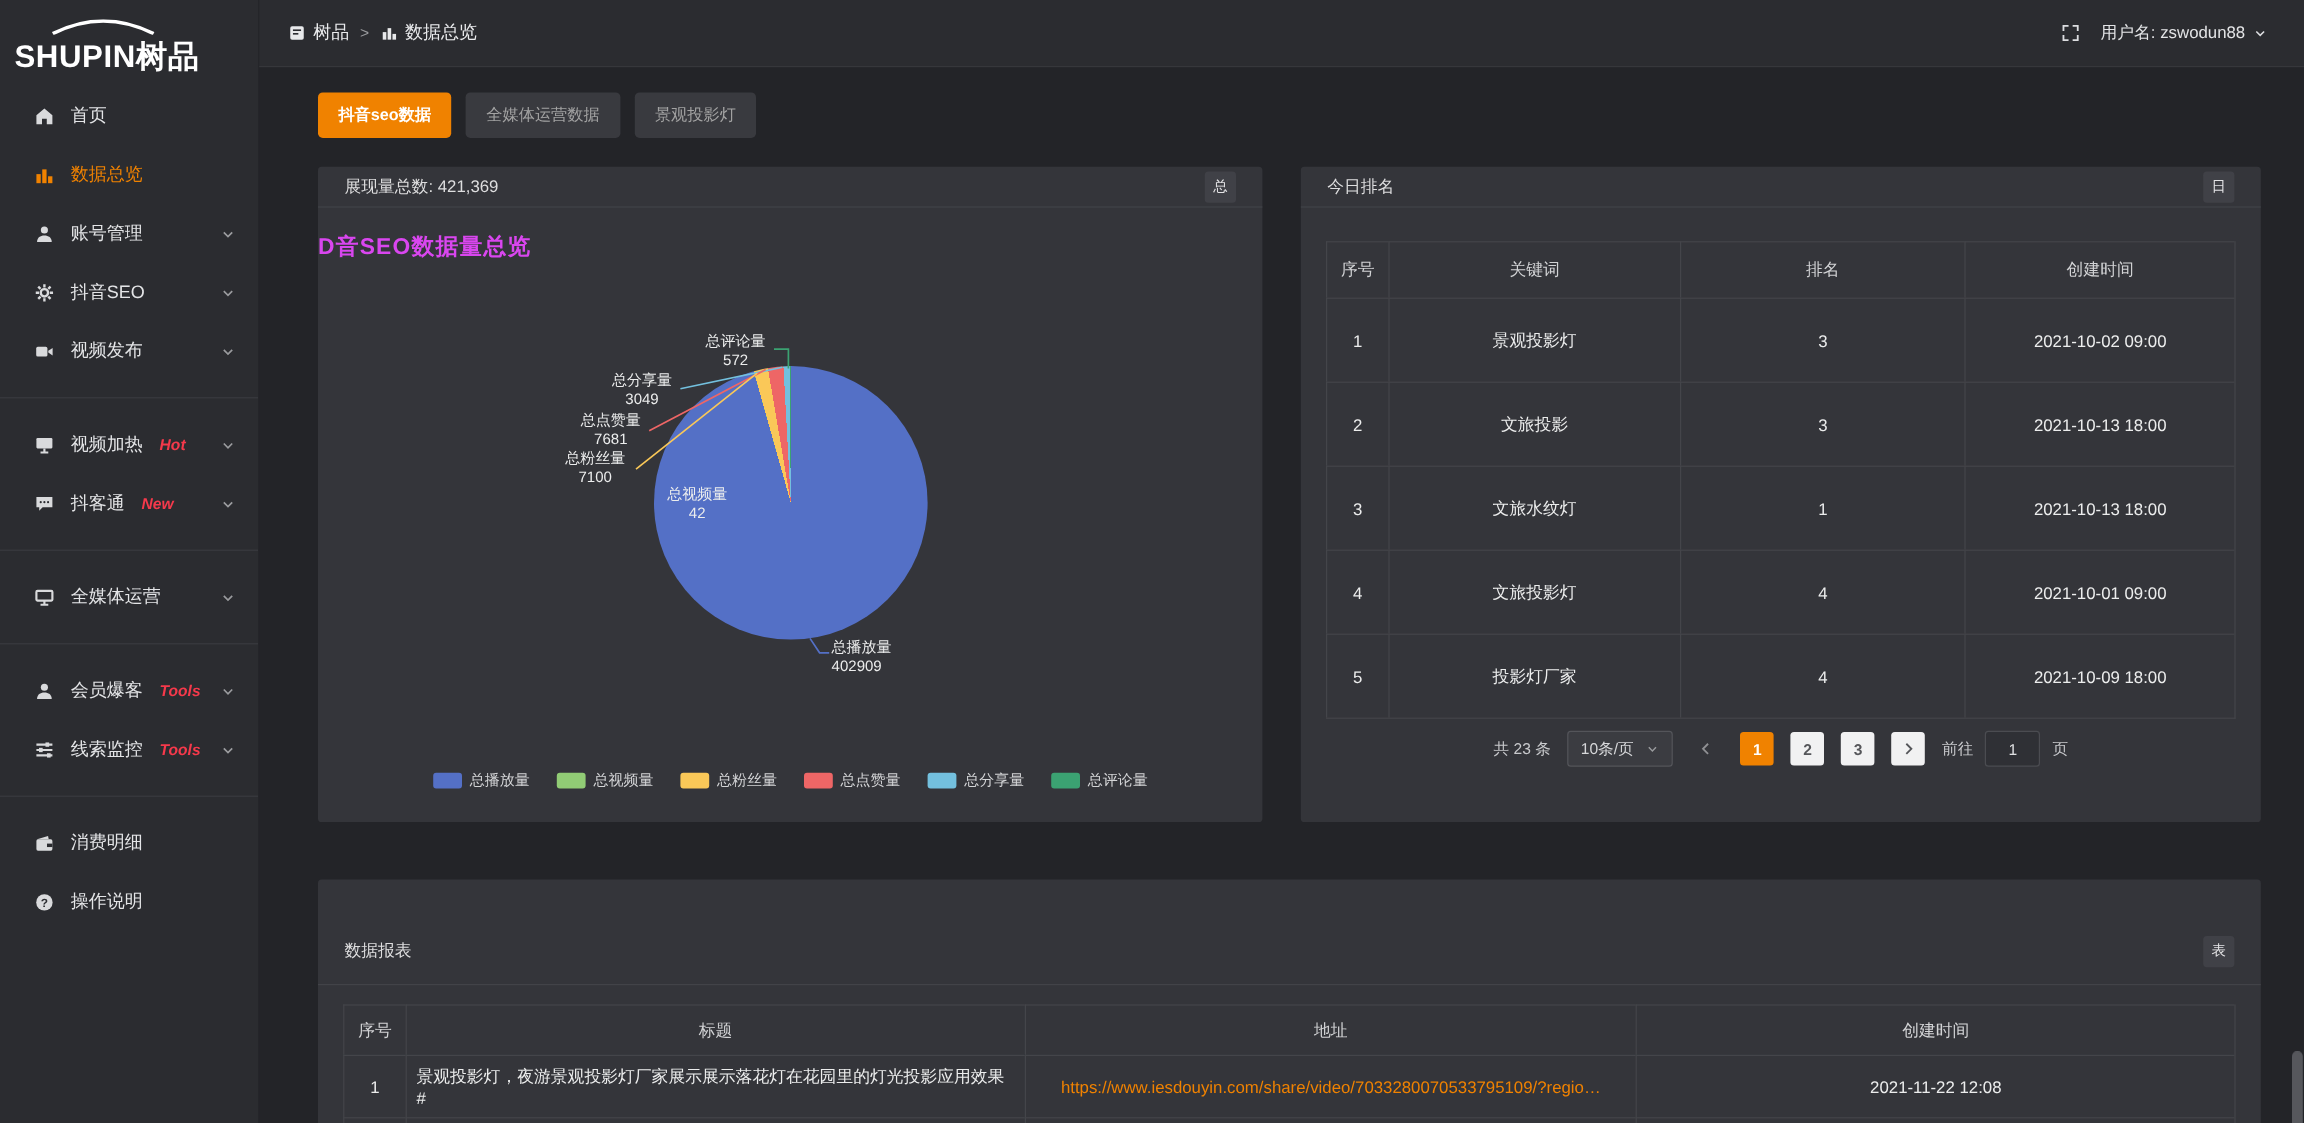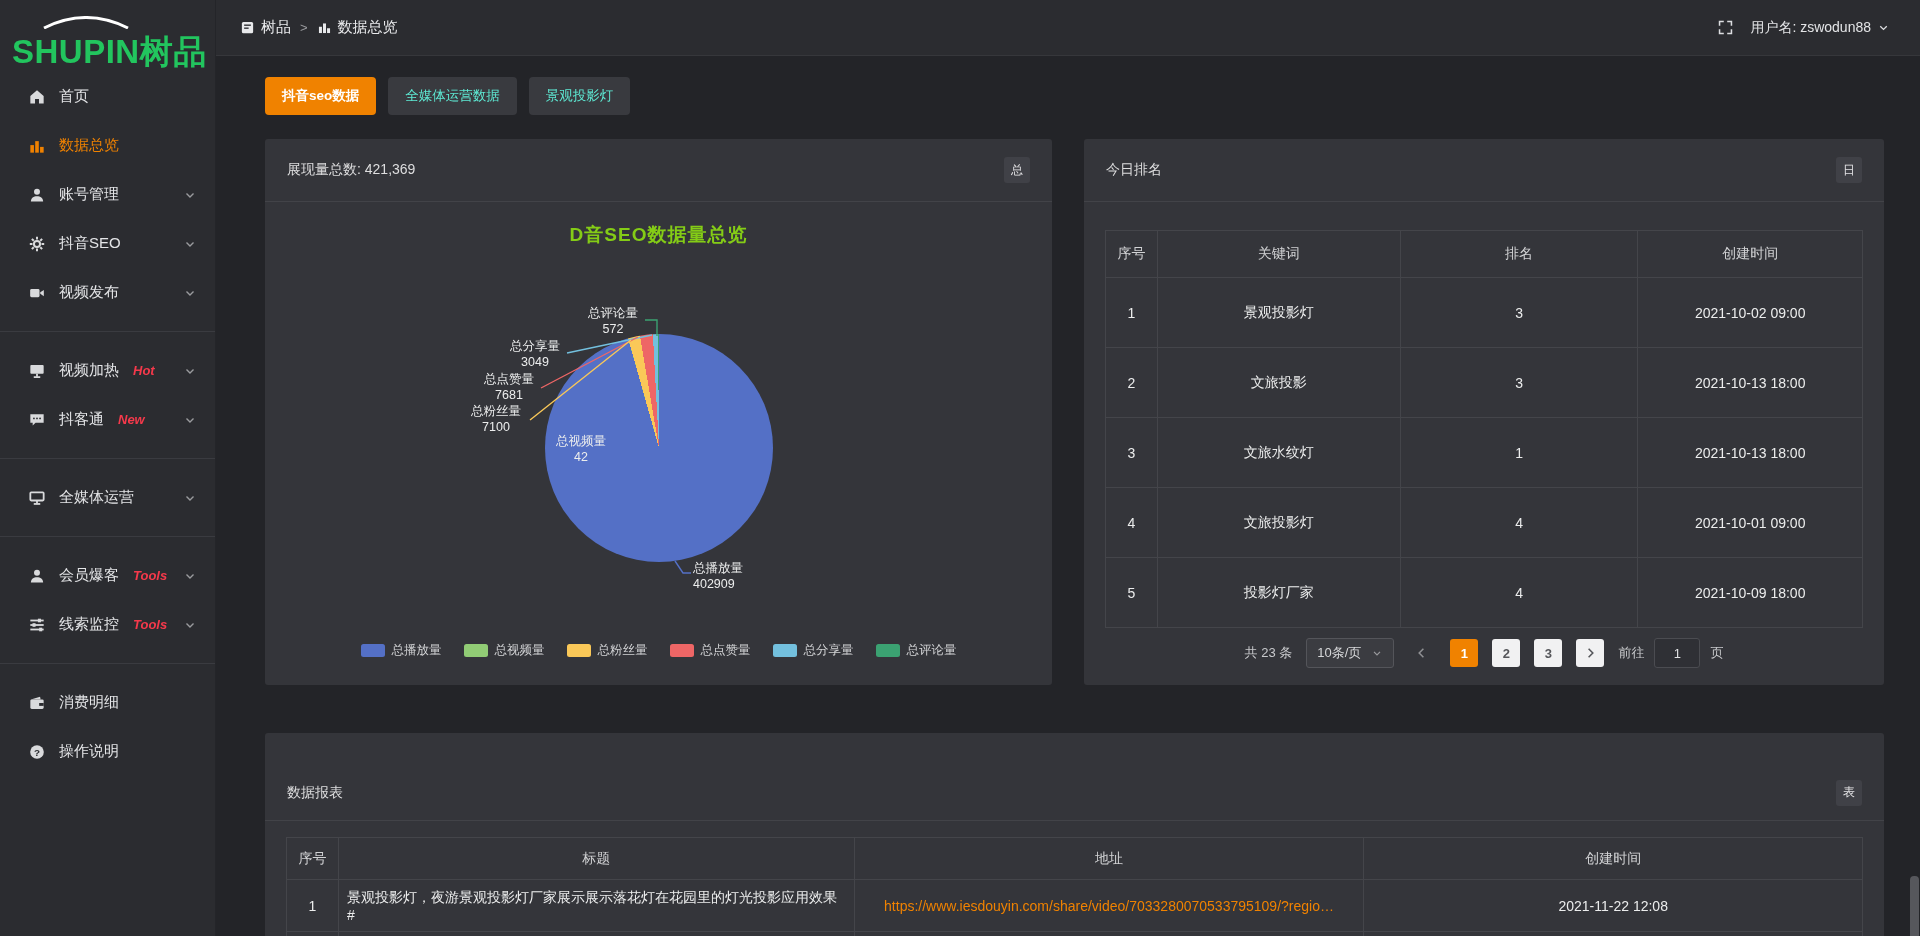--- a/index.html
+++ b/index.html
@@ -5,21 +5,21 @@
   * { margin:0; padding:0; box-sizing:border-box; }
   html,body { width:1920px; height:936px; overflow:hidden; }
   body { background:#232428; font-family:"Liberation Sans","DejaVu Sans",sans-serif; }
 
   .app { display:flex; height:100%; }
 
   
   .sidebar { width:216px; flex:none; background:#2b2c30; border-right:1px solid #242529; padding-top:10px; }
   .logo { position:relative; height:62px; padding:20px 0 0 12px; }
   .logo-arc { position:absolute; left:40px; top:6px; }
-  .logo-text { font-size:33px; font-weight:bold; color:#22c55e; letter-spacing:.5px; }
+  .logo-text { font-size:26px; font-weight:bold; color:#ffffff; letter-spacing:.5px; }
   .nav-item { height:49px; display:flex; align-items:center; padding:0 18px 0 27px; color:#e4e5e7; font-size:15px; cursor:pointer; }
   .nav-item .nicon { width:19px; display:flex; justify-content:center; }
   .nav-item .nlabel { margin-left:13px; }
   .nav-item.active { color:#f08200; }
   .badge { margin-left:14px; font-size:13px; font-style:italic; font-weight:bold; }
   .badge.red { color:#f5394b; }
   .badge.vip { color:#f2a43c; }
   .chev-icon { margin-left:auto; display:flex; }
   .nav-divider { height:1px; background:#3a3b40; margin:14px 0; }
 
@@ -27,34 +27,34 @@
   .main { flex:1; min-width:0; display:flex; flex-direction:column; }
   .topbar { height:56px; flex:none; background:#2b2c30; border-bottom:1px solid #36373b; display:flex; align-items:center; justify-content:space-between; padding:0 30px 0 24px; }
   .breadcrumb { display:flex; align-items:center; gap:9px; color:#eaebed; font-size:15px; }
   .crumb { display:flex; align-items:center; gap:6px; cursor:pointer; }
   .crumb-sep { color:#9a9b9e; font-size:13px; }
   .user-area { display:flex; align-items:center; gap:16px; color:#e3e4e6; font-size:14px; }
 
   
   .content { flex:1; overflow:hidden; padding:21px 36px 0 49px; }
   .tabs { display:flex; gap:12px; margin-bottom:24px; }
-  .tab { height:38px; padding:0 17px; border-radius:4px; background:#393a3f; color:#5eead4; font-size:13.5px; display:flex; align-items:center; cursor:pointer; }
+  .tab { height:38px; padding:0 17px; border-radius:4px; background:#393a3f; color:#a3a3a3; font-size:13.5px; display:flex; align-items:center; cursor:pointer; }
   .tab.active { background:#f08200; color:#fff; font-weight:bold; }
 
   .panel { background:#34353a; border-radius:3px; }
   .panel-row { display:flex; gap:32px; }
-  .panel-header { height:63px; display:flex; align-items:center; justify-content:space-between; padding:0 22px; border-bottom:1px solid #424348; color:#dededf; font-size:14px; }
+  .panel-header { height:34px; display:flex; align-items:center; justify-content:space-between; padding:0 22px; border-bottom:1px solid #424348; color:#dededf; font-size:14px; }
   .corner-btn { width:26px; height:26px; flex:none; background:#404147; border-radius:3px; color:#e4e4e6; font-size:12px; display:flex; align-items:center; justify-content:center; cursor:pointer; }
 
   .overview-panel { width:787px; flex:none; height:546px; display:flex; flex-direction:column; }
   .ranking-panel { flex:1; height:546px; }
 
   
   .chart-area { position:relative; flex:1; }
-  .chart-title { position:absolute; top:20px; left:0; right:0; text-align:center; color:#84cc16; font-size:19px; font-weight:600; letter-spacing:1px; }
+  .chart-title { position:absolute; top:20px; left:0; right:0; text-align:left; color:#d946ef; font-size:19px; font-weight:600; letter-spacing:1px; }
   .pie { position:absolute; left:280px; top:132px; width:228px; height:228px; border-radius:50%; }
   .label-lines { position:absolute; left:0; top:0; }
   .pie-label { position:absolute; width:86px; text-align:center; color:#eceded; font-size:12.5px; line-height:16px; }
   .pie-label.left-align { width:auto; text-align:left; }
   .legend { position:absolute; bottom:26px; left:0; right:0; display:flex; justify-content:center; gap:22px; }
   .legend-item { display:flex; align-items:center; gap:7px; color:#d4d5d7; font-size:12.5px; cursor:pointer; }
   .swatch { width:24px; height:13px; border-radius:2.5px; }
 
   
   .dtable { margin:28px 21px 0 21px; display:grid; border-right:1px solid #44454a; border-bottom:1px solid #44454a; }

